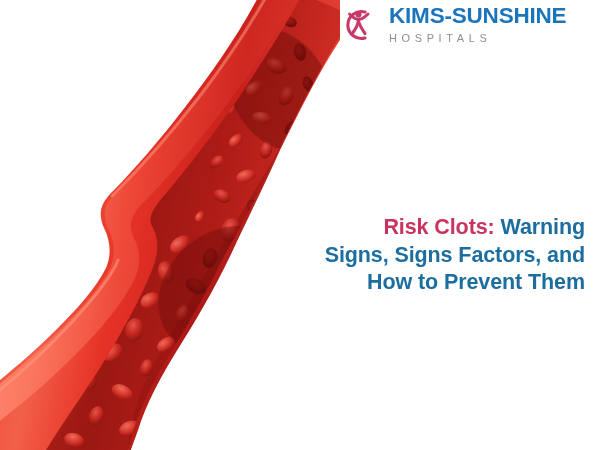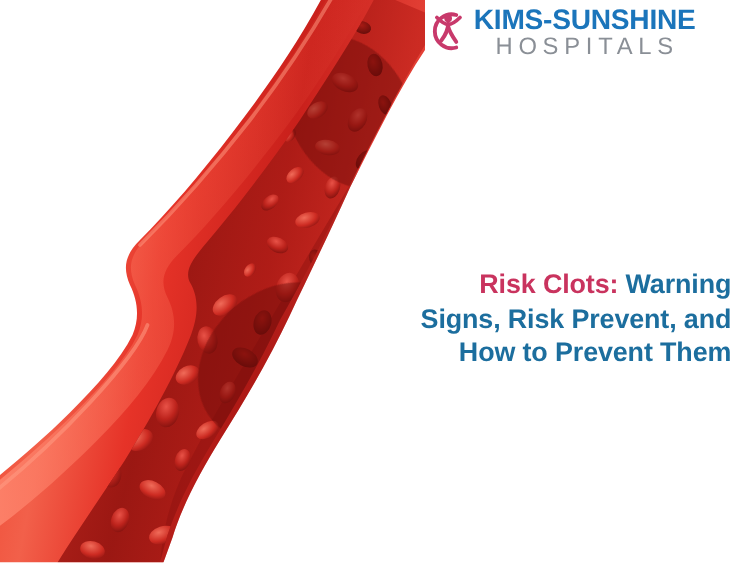--- a/index.html
+++ b/index.html
@@ -46,33 +46,32 @@
   #logo-mark {
     width: 34px;
     height: 40px;
     flex: 0 0 34px;
     margin-top: 1px;
   }
   #logo-mark svg { display: block; width: 34px; height: 40px; }
   #logo-wordmark {
     display: flex;
     flex-direction: column;
-    align-items: center;
-    margin-left: 4px;
+    margin-left: 14px;
   }
   #logo-name {
     font-size: 22.5px;
     font-weight: bold;
     color: #1b75bb;
     letter-spacing: -0.2px;
     line-height: 24px;
     white-space: nowrap;
   }
   #logo-sub {
-    font-size: 19px;
+    font-size: 11px;
     font-weight: normal;
     color: #8a8f96;
     letter-spacing: 4.6px;
     line-height: 18px;
     white-space: nowrap;
     margin-top: 1px;
     margin-right: -4px;
   }
 
   
@@ -327,15 +326,15 @@
         <path d="M 17.5 14 C 17.5 19, 16 22, 12 27.5" fill="none" stroke="#c8396b" stroke-width="3.1" stroke-linecap="round"></path>
         <path d="M 17.5 16 C 18.5 20.5, 20.5 23.5, 24 28.5" fill="none" stroke="#c8396b" stroke-width="3.1" stroke-linecap="round"></path>
       </svg>
     </div>
     <div id="logo-wordmark">
       <div id="logo-name">KIMS-SUNSHINE</div>
       <div id="logo-sub">HOSPITALS</div>
     </div>
   </div>
 
-  <h1 id="headline"><span class="hl-accent">Risk Clots:</span><span> Warning Signs, Risk Prevent, and How to Prevent Them</span></h1>
+  <h1 id="headline"><span class="hl-accent">Risk Clots:</span><span> Warning Signs, Signs Factors, and How to Prevent Them</span></h1>
 
 </div>
 
 </body></html>

